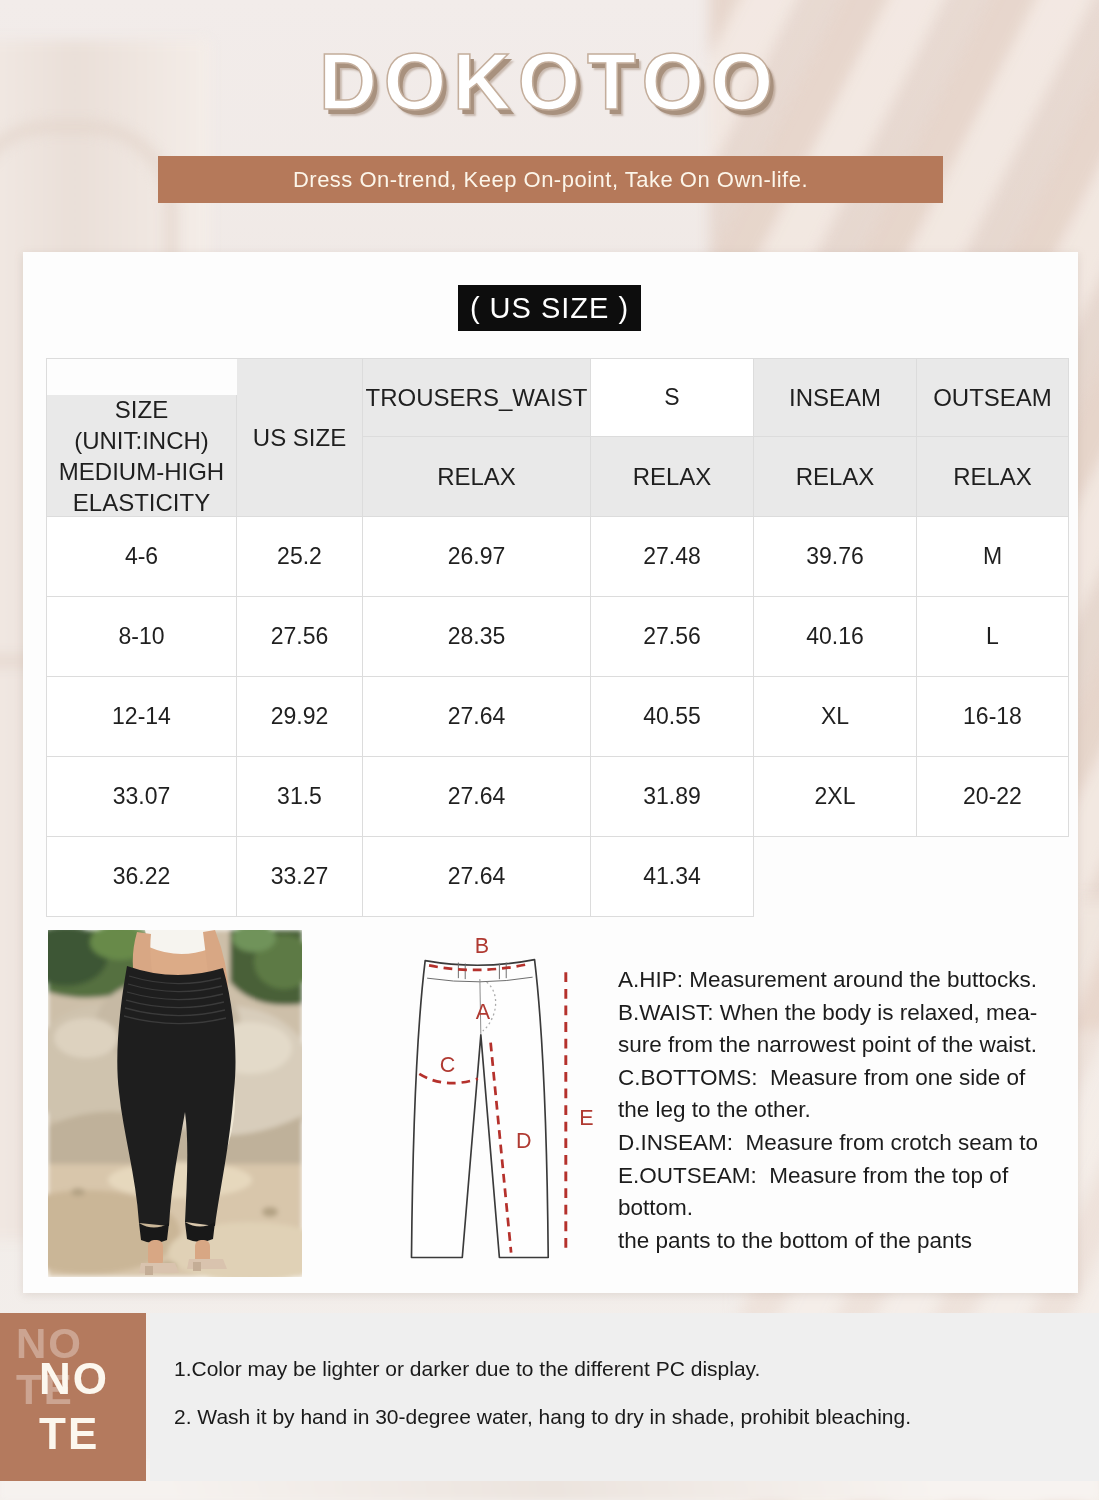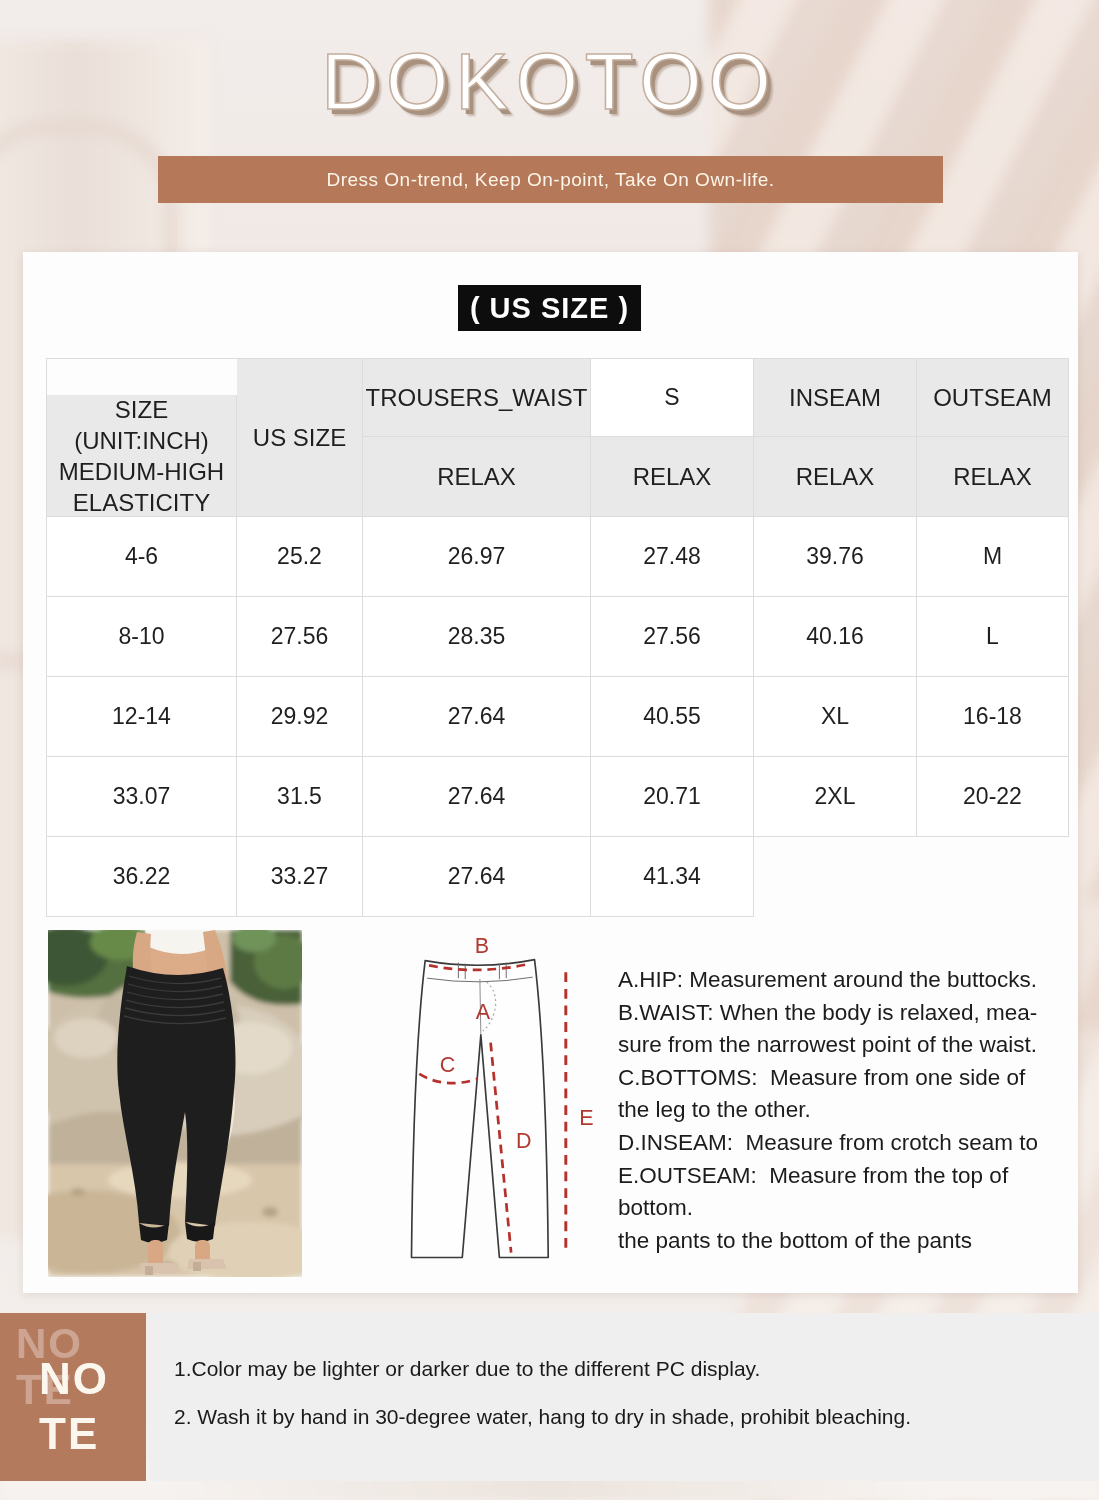--- a/index.html
+++ b/index.html
@@ -24,39 +24,39 @@
     background:linear-gradient(90deg,#f7f1ed 0%,#eadfd8 55%,#f4ede8 100%);
     filter:blur(6px);}
   .bg-left-arch{position:absolute;left:-40px;top:120px;width:190px;height:520px;
     border:14px solid rgba(226,212,202,.6);border-radius:90px 90px 0 0;filter:blur(6px);}
   .bg-bottom{position:absolute;left:0;top:1460px;width:1099px;height:40px;
     background:linear-gradient(75deg,#f6f2ef 15%,#ece4de 50%,#f7f3f0 85%);filter:blur(3px);}
 
   
   .logo{
     position:absolute;left:0;top:36px;width:1099px;text-align:center;
-    font-size:80px;font-weight:400;letter-spacing:7px;color:#ffffff;
+    font-size:80px;font-weight:700;letter-spacing:7px;color:#ffffff;
     -webkit-text-stroke:1.5px #c4ae9c;
     text-shadow:4px 5px 0 #a8917e, 6px 7px 2px rgba(150,125,105,.45);
   }
   .banner{
     position:absolute;left:158px;top:156px;width:785px;height:47px;
-    background:#b5795a;color:#fcf5e9;font-size:19px;letter-spacing:.5px;
+    background:#b5795a;color:#fcf5e9;font-size:22px;letter-spacing:.5px;
     display:flex;align-items:center;justify-content:center;white-space:nowrap;
   }
 
   
   .card{
     position:absolute;left:23px;top:252px;width:1055px;height:1041px;
     background:#fdfdfd;box-shadow:0 2px 8px rgba(170,150,140,.25);
   }
   .badge{
     position:absolute;left:435px;top:33px;width:183px;height:46px;
     background:#0d0d0d;color:#ffffff;font-size:29px;letter-spacing:1px;
-    display:flex;align-items:center;justify-content:center;white-space:nowrap;font-weight:bold;
+    display:flex;align-items:center;justify-content:center;white-space:nowrap;
   }
 
   
   .size-table{
     position:absolute;left:23px;top:106px;width:1022px;
     display:grid;
     grid-template-columns:190px 126px 228px 163px 163px 152px;
     grid-template-rows:78px 80px 80px 80px 80px 80px 80px;
     border-top:1px solid #dcdcdc;border-left:1px solid #dcdcdc;
     color:#1f1f1f;font-size:24px;
@@ -160,21 +160,21 @@
     <div class="cell bcell">12-14</div>
     <div class="cell bcell">29.92</div>
     <div class="cell bcell">27.64</div>
     <div class="cell bcell">40.55</div>
 
     <div class="cell bcell">XL</div>
     <div class="cell bcell">16-18</div>
     <div class="cell bcell">33.07</div>
     <div class="cell bcell">31.5</div>
     <div class="cell bcell">27.64</div>
-    <div class="cell bcell">20.71</div>
+    <div class="cell bcell">31.89</div>
 
     <div class="cell bcell">2XL</div>
     <div class="cell bcell">20-22</div>
     <div class="cell bcell">36.22</div>
     <div class="cell bcell">33.27</div>
     <div class="cell bcell">27.64</div>
     <div class="cell bcell">41.34</div>
   </div>
 
   <svg class="photo" viewBox="0 0 254 347" aria-hidden="true">

